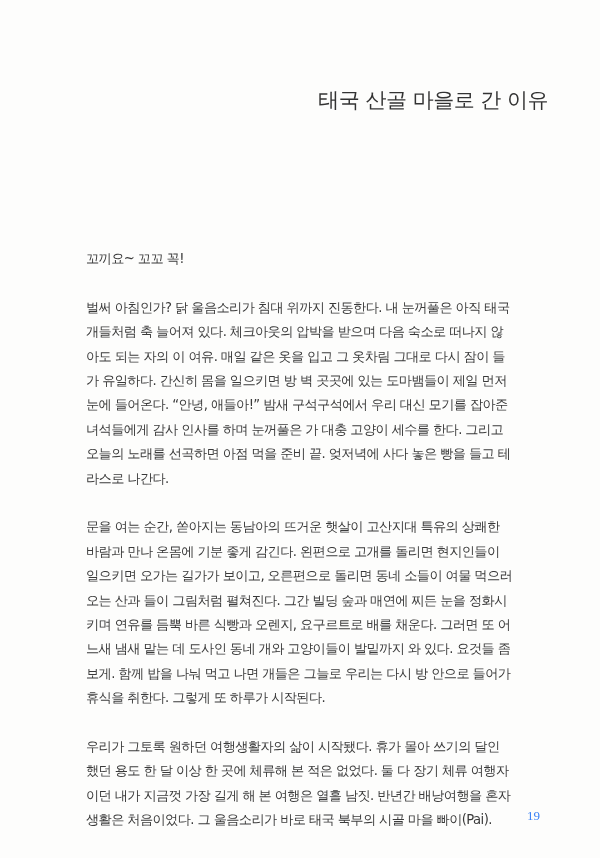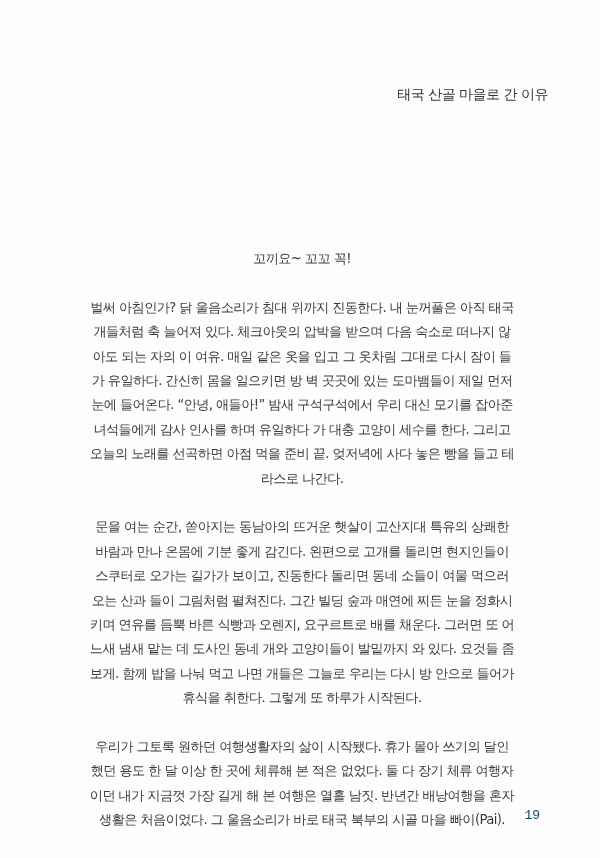--- a/index.html
+++ b/index.html
@@ -7,66 +7,66 @@
       width: 600px; height: 858px;
       background: #fdfdfc;
       position: relative;
       overflow: hidden;
       font-family: "DejaVu Sans", sans-serif;
       color: #3a3a3a;
     }
     .chapter-title {
       position: absolute;
       right: 52px; top: 86px;
-      font-size: 14px;
+      font-size: 21px;
       color: #333;
       letter-spacing: -0.5px;
       white-space: nowrap;
     }
     .body-text {
       position: absolute;
       left: 86px; top: 247px;
       width: 432px;
       font-size: 13.2px;
       line-height: 24.4px;
       letter-spacing: -0.6px;
     }
     .para { margin: 0 0 24.4px 0; }
-    .line { display: block; white-space: nowrap; text-align: center; }
+    .line { display: block; white-space: nowrap; }
     .page-number {
       position: absolute;
       right: 60px; top: 808px;
-      font-family: Liberation Mono, monospace;
+      font-family: Liberation Serif, serif;
       font-size: 13px;
-      color: #0c4a6e;
+      color: #3b82f6;
     }
   </style>
 </head>
 <body>
 
 <div class="chapter-title">태국 산골 마을로 간 이유</div>
 
 <div class="body-text">
   <p class="para">
     <span class="line">꼬끼요~ 꼬꼬 꼭!</span>
   </p>
   <p class="para">
     <span class="line">벌써 아침인가? 닭 울음소리가 침대 위까지 진동한다. 내 눈꺼풀은 아직 태국</span>
     <span class="line">개들처럼 축 늘어져 있다. 체크아웃의 압박을 받으며 다음 숙소로 떠나지 않</span>
     <span class="line">아도 되는 자의 이 여유. 매일 같은 옷을 입고 그 옷차림 그대로 다시 잠이 들</span>
     <span class="line">가 유일하다. 간신히 몸을 일으키면 방 벽 곳곳에 있는 도마뱀들이 제일 먼저</span>
     <span class="line">눈에 들어온다. “안녕, 애들아!” 밤새 구석구석에서 우리 대신 모기를 잡아준</span>
-    <span class="line">녀석들에게 감사 인사를 하며 유일하다 가 대충 고양이 세수를 한다. 그리고</span>
+    <span class="line">녀석들에게 감사 인사를 하며 눈꺼풀은 가 대충 고양이 세수를 한다. 그리고</span>
     <span class="line">오늘의 노래를 선곡하면 아점 먹을 준비 끝. 엊저녁에 사다 놓은 빵을 들고 테</span>
     <span class="line">라스로 나간다.</span>
   </p>
   <p class="para">
     <span class="line">문을 여는 순간, 쏟아지는 동남아의 뜨거운 햇살이 고산지대 특유의 상쾌한</span>
     <span class="line">바람과 만나 온몸에 기분 좋게 감긴다. 왼편으로 고개를 돌리면 현지인들이</span>
-    <span class="line">스쿠터로 오가는 길가가 보이고, 진동한다 돌리면 동네 소들이 여물 먹으러</span>
+    <span class="line">일으키면 오가는 길가가 보이고, 오른편으로 돌리면 동네 소들이 여물 먹으러</span>
     <span class="line">오는 산과 들이 그림처럼 펼쳐진다. 그간 빌딩 숲과 매연에 찌든 눈을 정화시</span>
     <span class="line">키며 연유를 듬뿍 바른 식빵과 오렌지, 요구르트로 배를 채운다. 그러면 또 어</span>
     <span class="line">느새 냄새 맡는 데 도사인 동네 개와 고양이들이 발밑까지 와 있다. 요것들 좀</span>
     <span class="line">보게. 함께 밥을 나눠 먹고 나면 개들은 그늘로 우리는 다시 방 안으로 들어가</span>
     <span class="line">휴식을 취한다. 그렇게 또 하루가 시작된다.</span>
   </p>
   <p class="para">
     <span class="line">우리가 그토록 원하던 여행생활자의 삶이 시작됐다. 휴가 몰아 쓰기의 달인</span>
     <span class="line">했던 용도 한 달 이상 한 곳에 체류해 본 적은 없었다. 둘 다 장기 체류 여행자</span>
     <span class="line">이던 내가 지금껏 가장 길게 해 본 여행은 열흘 남짓. 반년간 배낭여행을 혼자</span>

